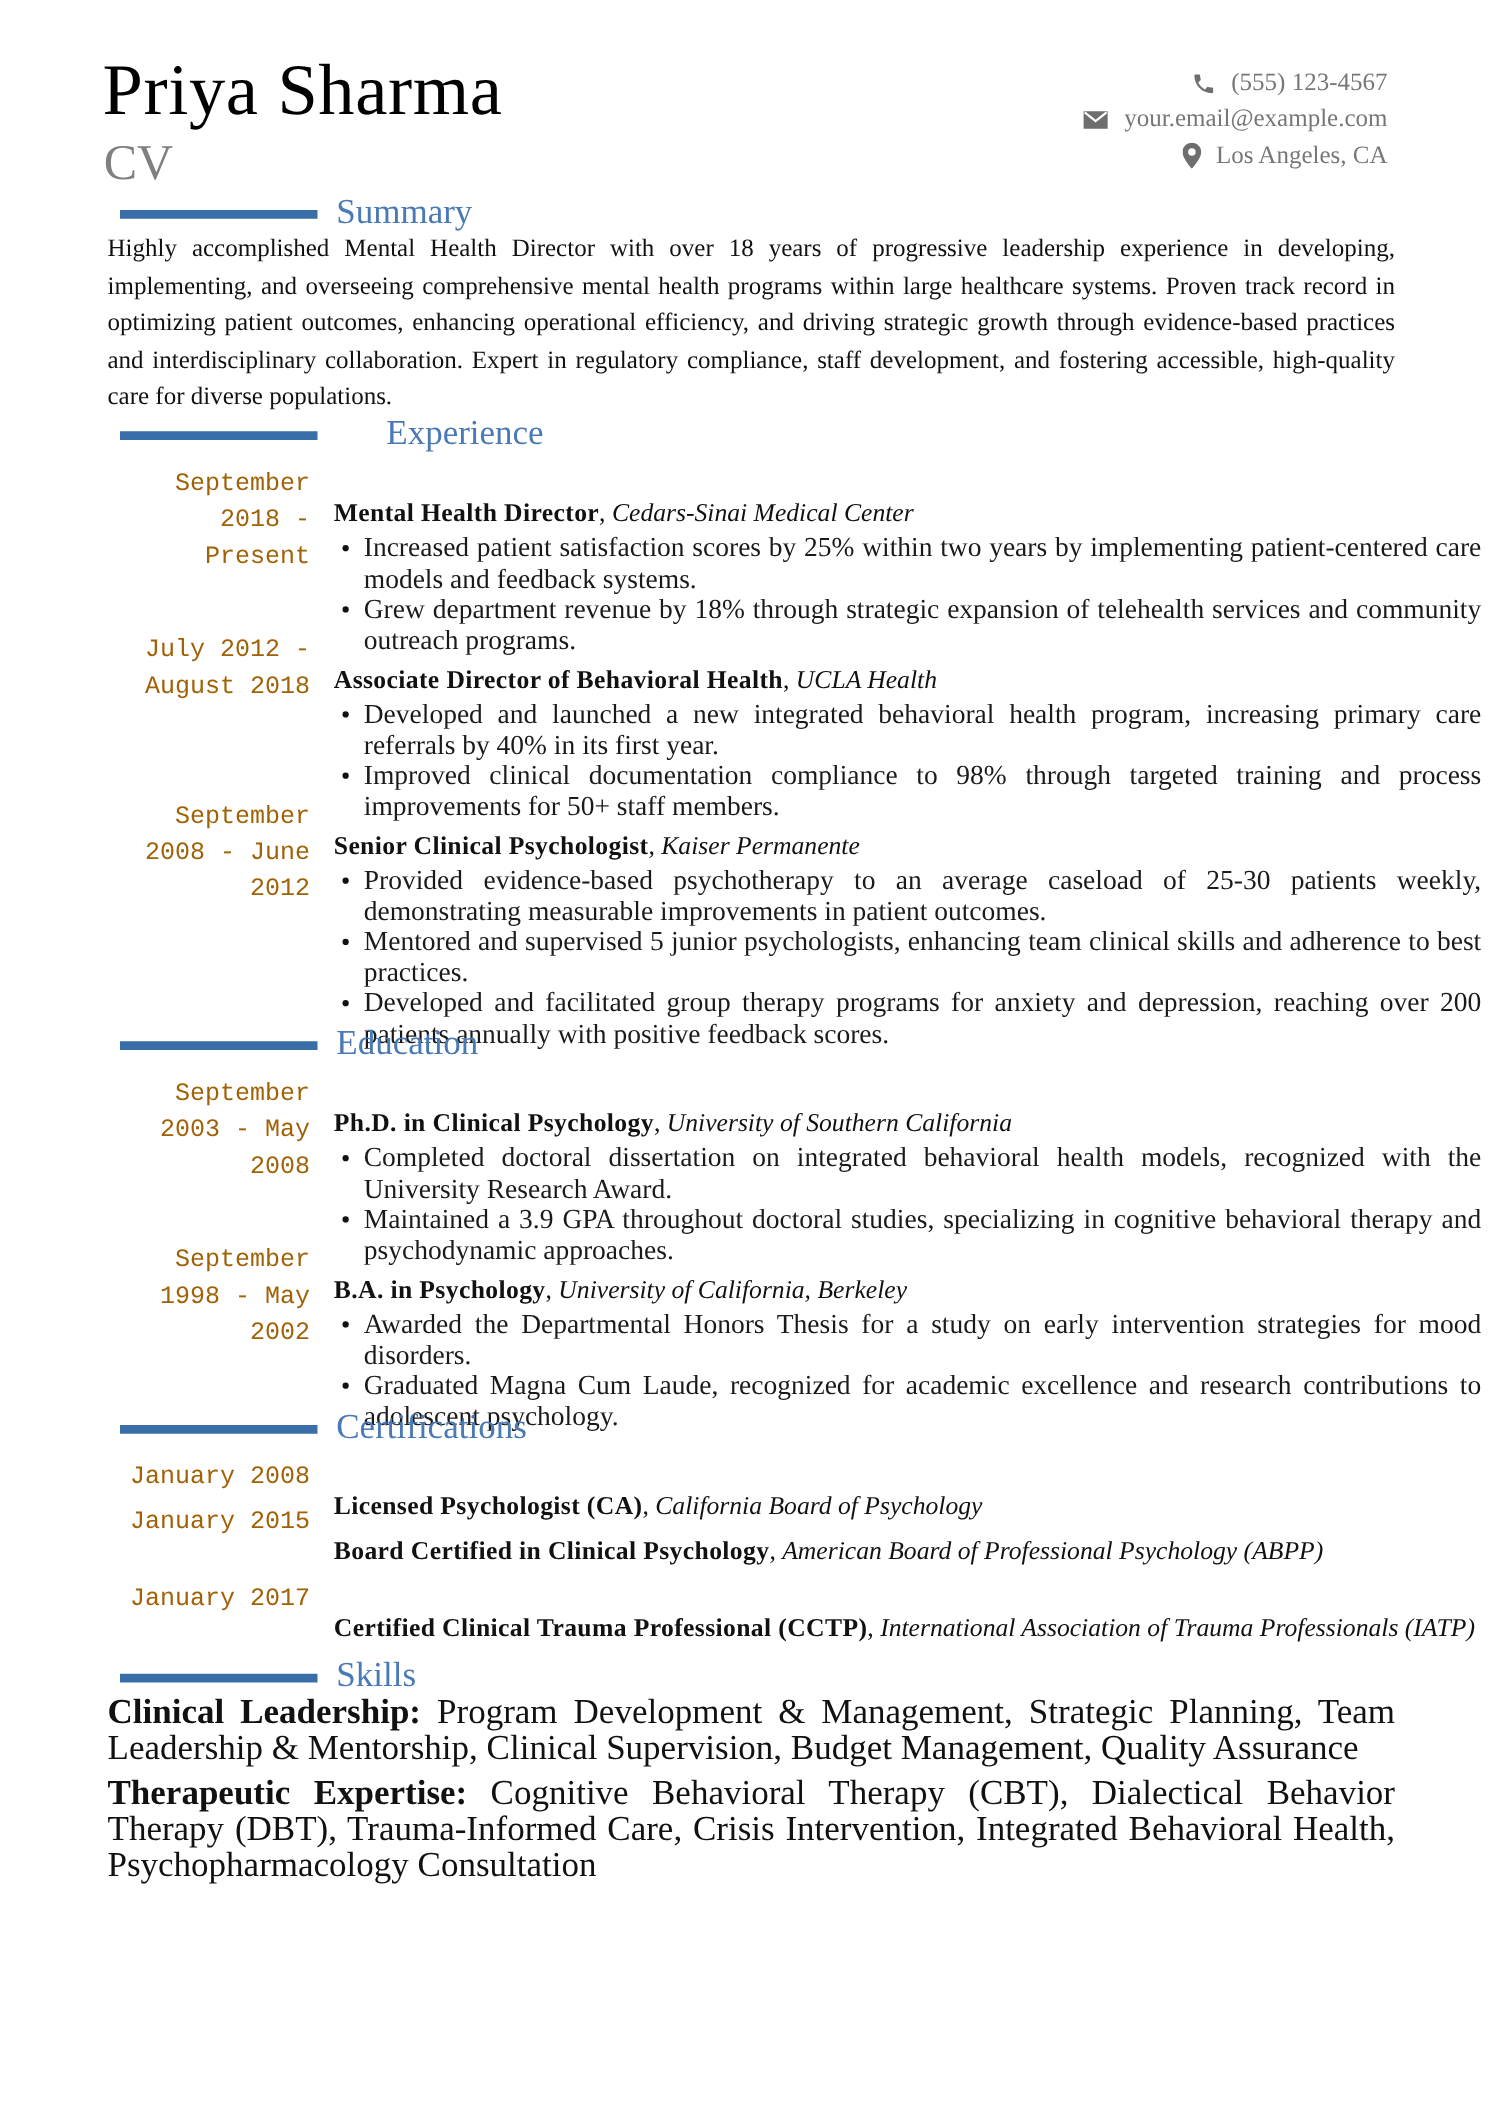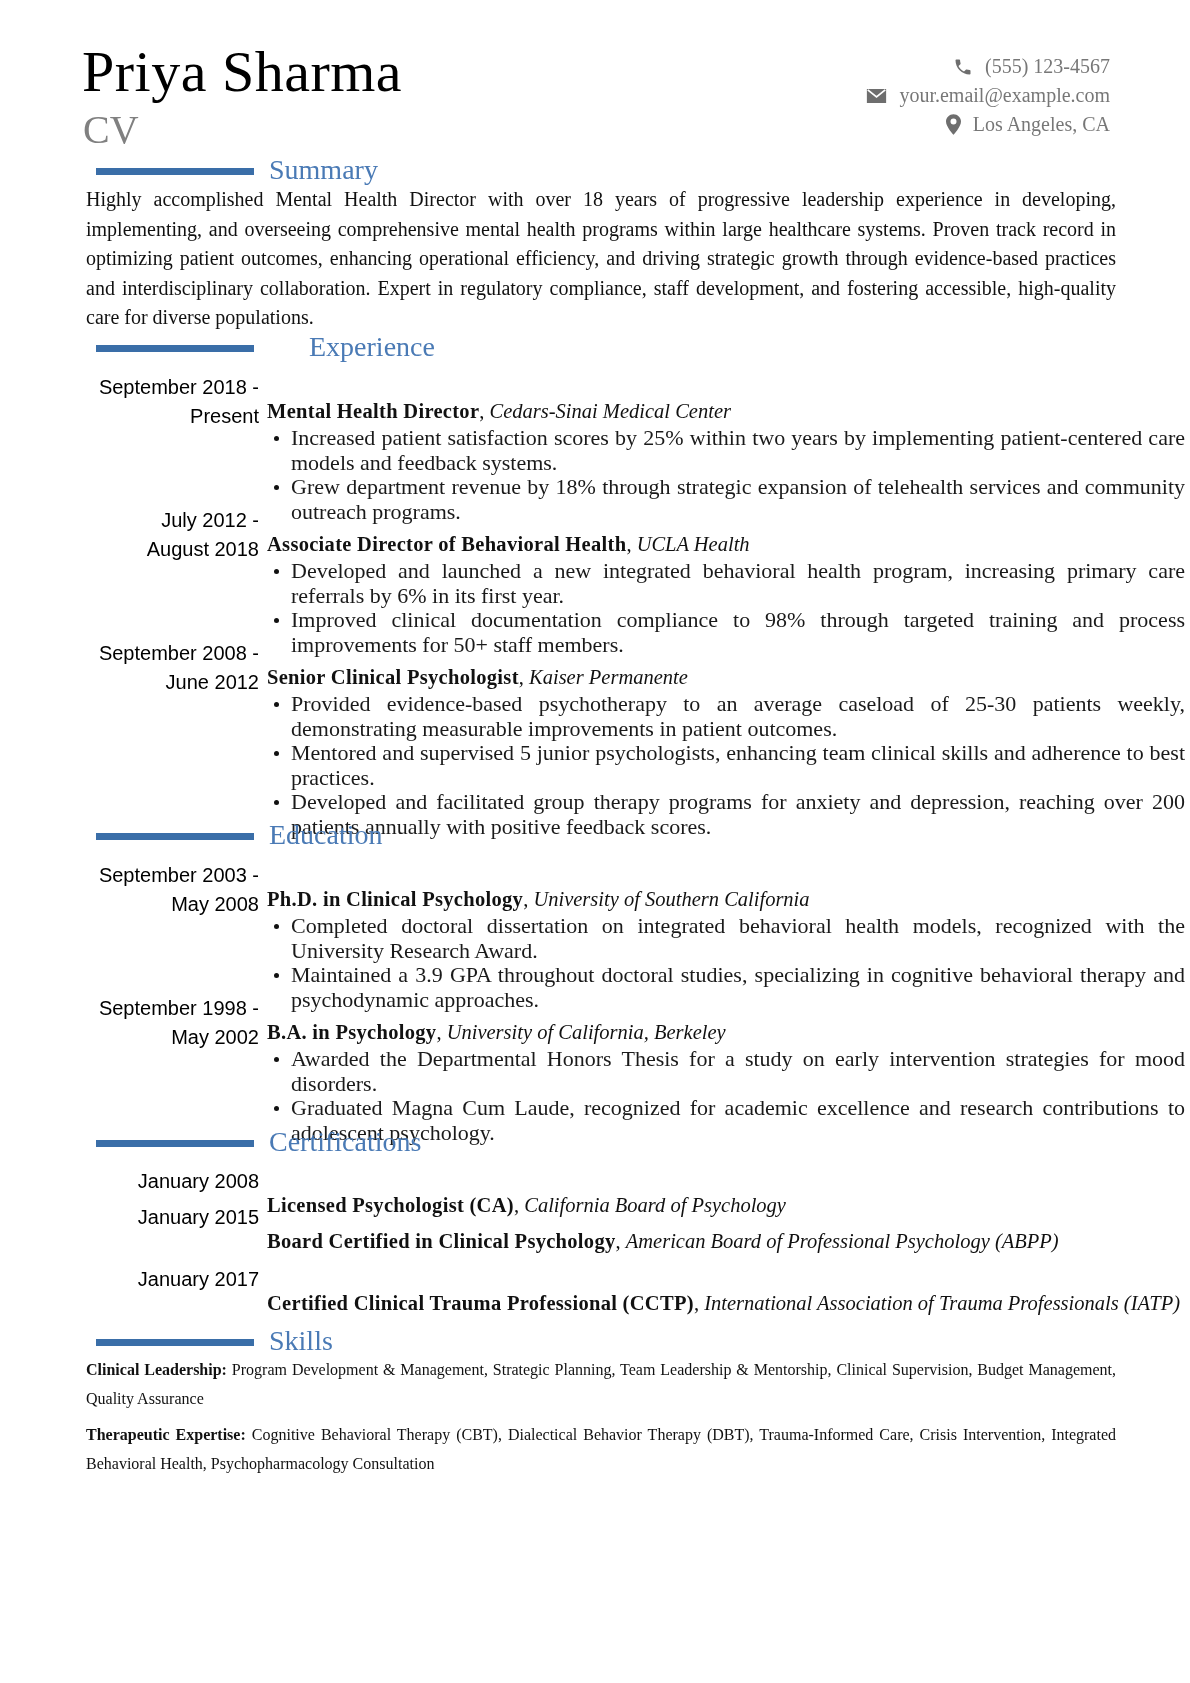--- a/index.html
+++ b/index.html
@@ -33,42 +33,42 @@
     font-family: "Liberation Serif", serif; font-size: 28px; color: #4a7ab5;
     line-height: 34px; margin-top: -2px;
   }
   .para {
     position: absolute; left: 86px; width: 1030px;
     font-family: "Liberation Serif", serif; font-size: 20px; line-height: 29.5px;
     text-align: justify; color: #111;
   }
   .entry { position: absolute; left: 86px; width: 1030px; }
   .date {
-    position: absolute; left: 11px; width: 162px; text-align: right;
-    font-family: Liberation Sans, sans-serif; font-size: 20px; line-height: 29px; color: #000000;
+    position: absolute; left: 0; width: 162px; text-align: right;
+    font-family: Liberation Mono, monospace; font-size: 20px; line-height: 29px; color: #a16207;
   }
   .body { position: absolute; left: 181px; width: 918px; margin-top: 24px; }
   .heading {
     font-family: "Liberation Serif", serif; font-size: 20.5px; line-height: 29px; color: #111;
   }
   .heading b { font-weight: bold; letter-spacing: 0.3px; }
   .heading i { font-style: italic; }
   ul.bullets { list-style: none; margin: 0; padding: 0; }
   ul.bullets li {
     position: relative; padding-left: 24px;
     font-family: "Liberation Serif", serif; font-size: 22px; line-height: 24.6px; color: #1a1a1a;
     text-align: justify;
   }
   ul.bullets li::before {
     content: ""; position: absolute; left: 7px; top: 10px; width: 5px; height: 5px;
     border-radius: 50%; background: #111;
   }
   .skill {
     position: absolute; left: 86px; width: 1030px;
-    font-family: "Liberation Serif", serif; font-size: 16px; line-height: 29px; text-align: justify;
+    font-family: "Liberation Serif", serif; font-size: 28px; line-height: 29px; text-align: justify;
   }
   .skill b { font-weight: bold; }
 </style>
 </head>
 <body>
 
 <div class="page">
 
   <div class="name">Priya Sharma</div>
   <div class="subtitle">CV</div>
@@ -115,21 +115,21 @@
         <li>Grew department revenue by 18% through strategic expansion of telehealth services and community outreach programs.</li>
       </ul>
     </div>
   </div>
 
   <div class="entry" style="top:506px;">
     <div class="date">July 2012 - August 2018</div>
     <div class="body">
       <div class="heading"><b>Associate Director of Behavioral Health</b>, <i>UCLA Health</i></div>
       <ul class="bullets">
-        <li>Developed and launched a new integrated behavioral health program, increasing primary care referrals by 6% in its first year.</li>
+        <li>Developed and launched a new integrated behavioral health program, increasing primary care referrals by 40% in its first year.</li>
         <li>Improved clinical documentation compliance to 98% through targeted training and process improvements for 50+ staff members.</li>
       </ul>
     </div>
   </div>
 
   <div class="entry" style="top:639px;">
     <div class="date">September 2008 - June 2012</div>
     <div class="body">
       <div class="heading"><b>Senior Clinical Psychologist</b>, <i>Kaiser Permanente</i></div>
       <ul class="bullets">

